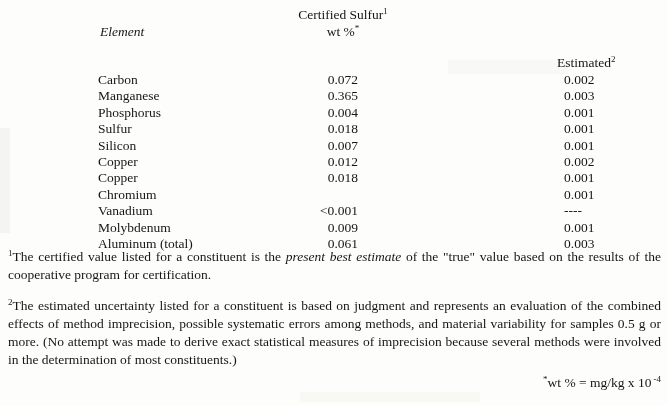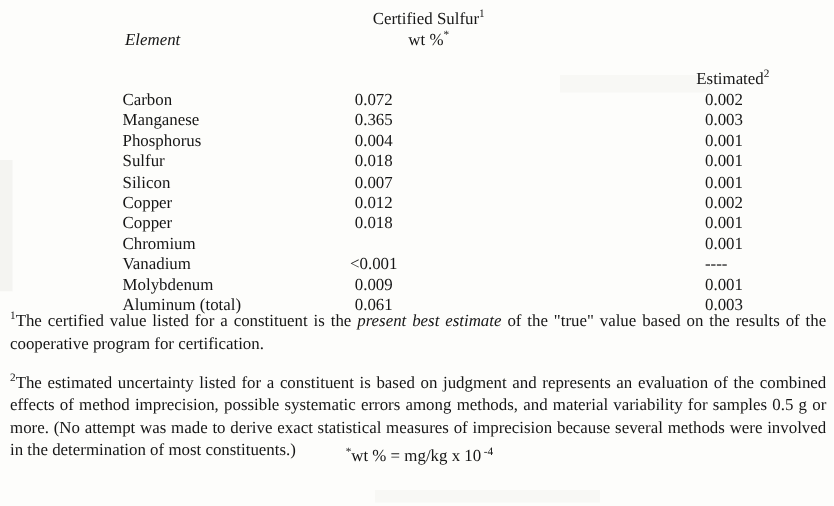--- a/index.html
+++ b/index.html
@@ -31,31 +31,31 @@
     position: absolute; left: 100px; top: 23px; line-height: 17px; font-style: italic;
   }
   .hdr-estimated {
     position: absolute; left: 557px; top: 6px; line-height: 17px; margin-top: 48px;
   }
 
   
   .tbody { position: absolute; left: 0; top: 60px; width: 667px; margin-top: 12px; }
   .row { position: relative; height: 16.4px; line-height: 16.4px; }
   .c-el  { position: absolute; left: 98px;  white-space: nowrap; }
-  .c-val { position: absolute; left: 240px; width: 118px; text-align: center; white-space: nowrap; }
+  .c-val { position: absolute; left: 240px; width: 118px; text-align: right; white-space: nowrap; }
   .c-unc { position: absolute; left: 564px; white-space: nowrap; }
 
   
   .footnote {
     position: absolute; left: 8px; right: 6px;
     text-align: justify; line-height: 18px;
   }
   .fn1 { top: 248px; }
   .fn2 { top: 297px; }
-  .fn-star { top: 356px; text-align: center; }
+  .fn-star { top: 374px; text-align: right; }
   .fn-star sup { margin-left: 2px; }
   .it { font-style: italic; margin-top: 21px; }
 </style>
 </head>
 <body>
 
 <div class="page">
 
   <div class="artifact a1"></div>
   <div class="artifact a2"></div>

